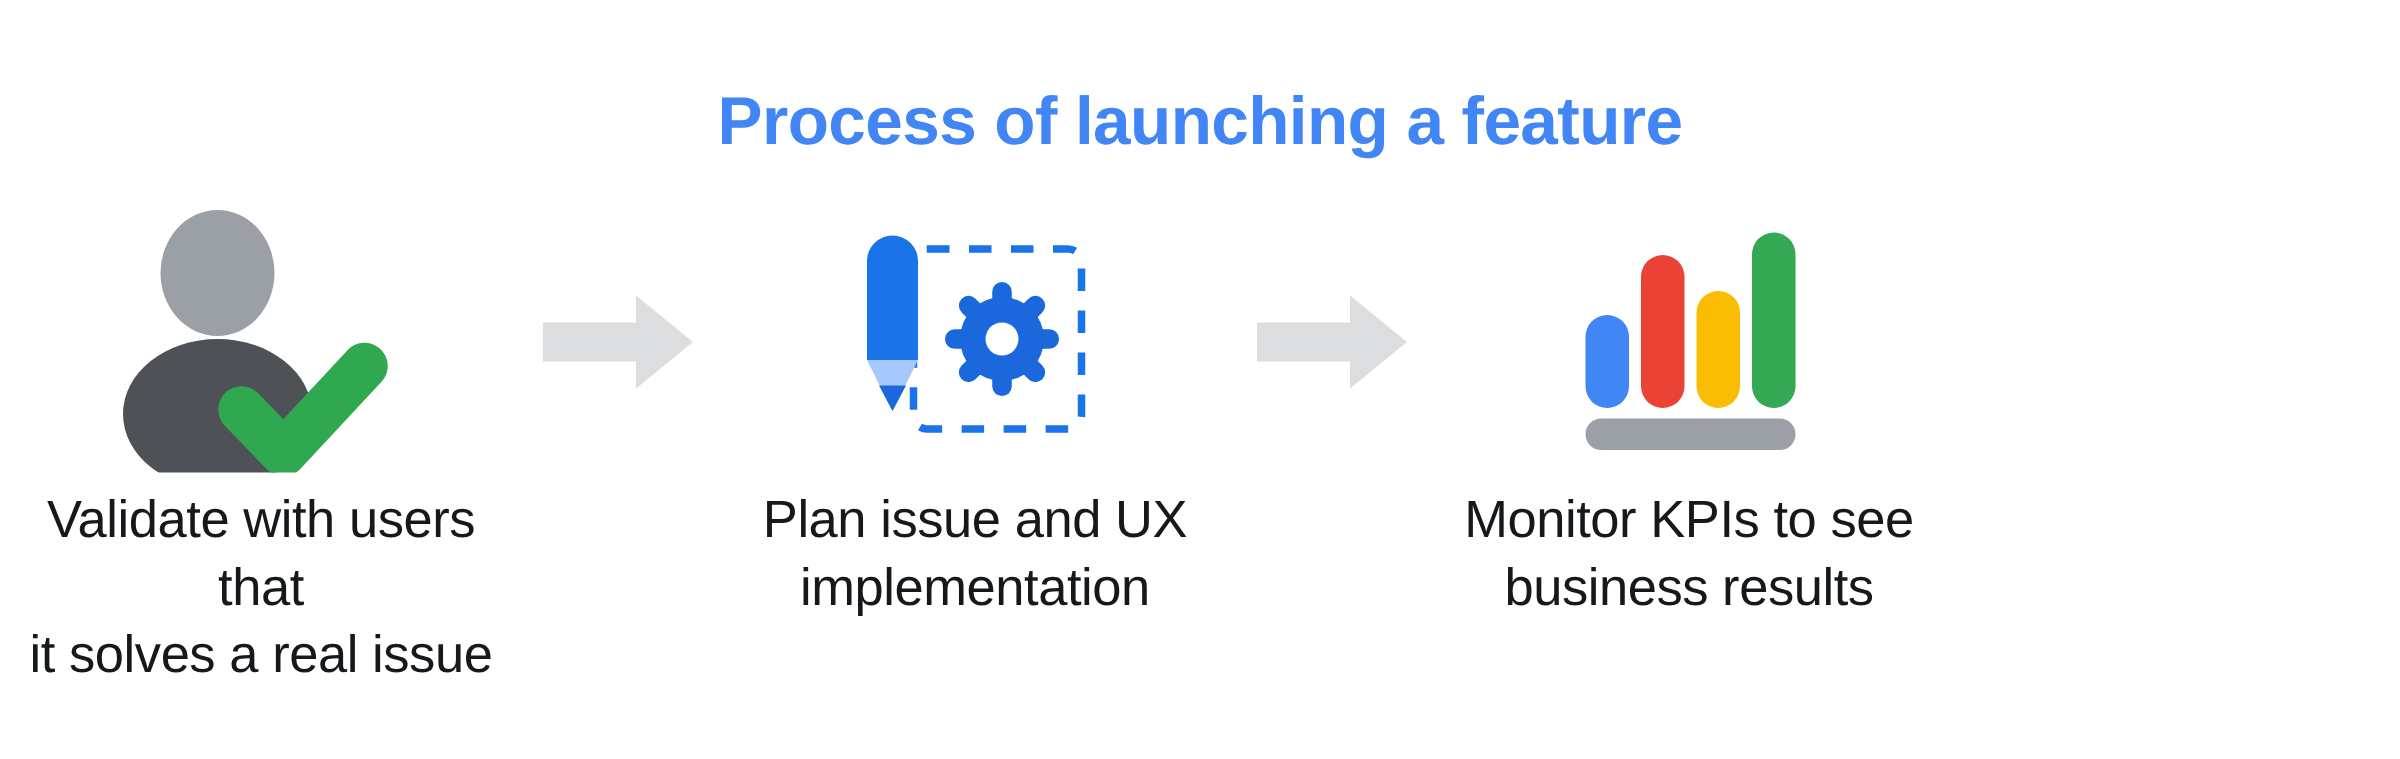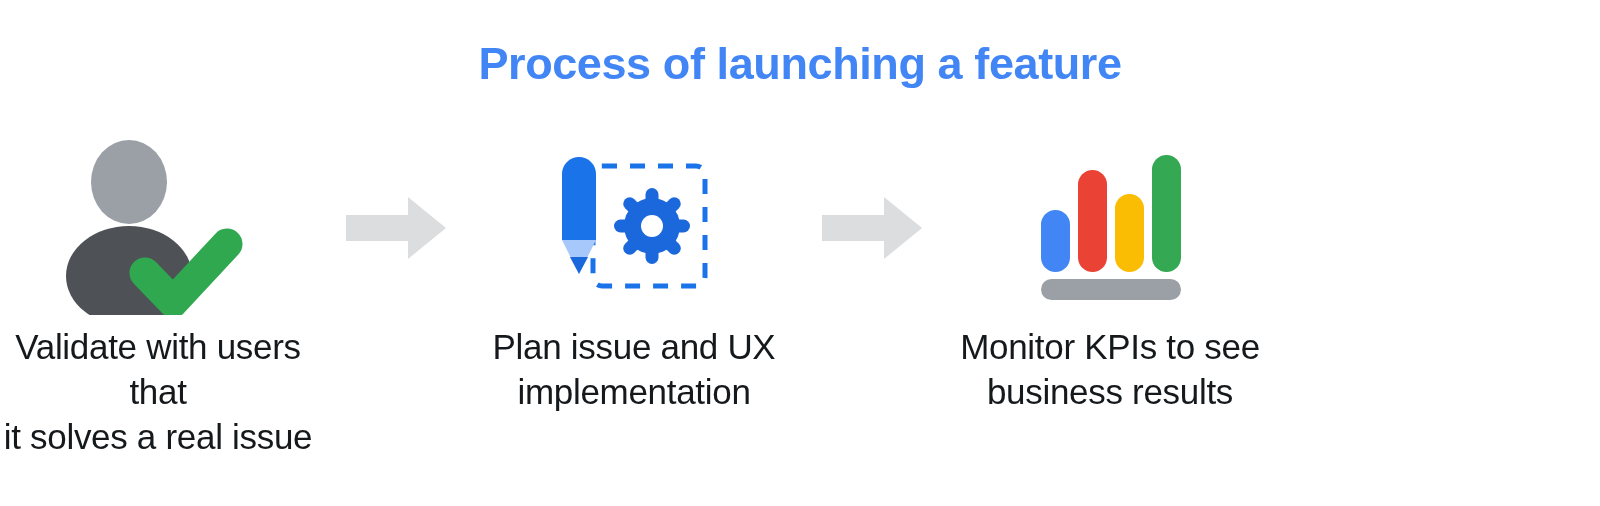--- a/index.html
+++ b/index.html
@@ -19,34 +19,34 @@
     position: relative;
     width: 1600px;
     height: 506px;
     background: #ffffff;
   }
 
   
   .title {
     position: absolute;
     left: 0;
-    top: 39px;
+    top: 56px;
     width: 1600px;
     text-align: center;
     font-size: 45px;
     font-weight: bold;
     letter-spacing: -0.4px;
     color: #4285F4;
     line-height: 1.1;
   }
 
   
   .steps {
     position: absolute;
-    left: 0;
+    left: 16px;
     top: 140px;
     width: 1268px;
     height: 320px;
     display: flex;
     flex-direction: row;
     align-items: flex-start;
     justify-content: center;
   }
 
   .step {

